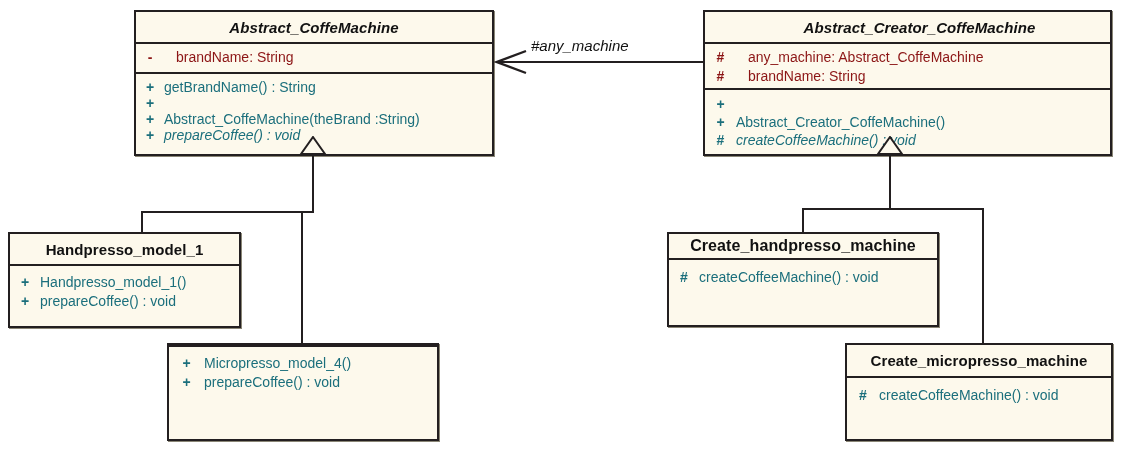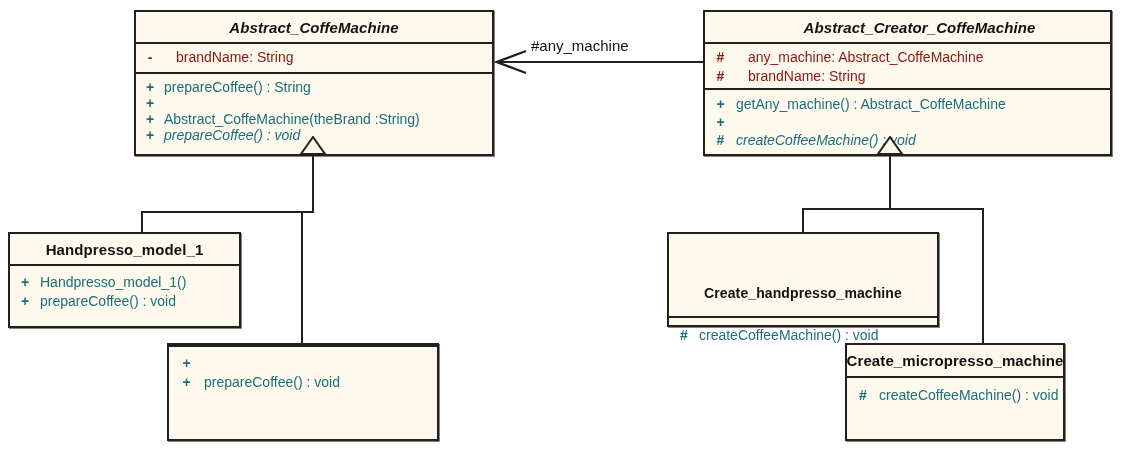--- a/index.html
+++ b/index.html
@@ -51,20 +51,21 @@
 
   
   .ln{position:absolute;background:#231f20;}
   .ln.h{height:2px;}
   .ln.v{width:2px;}
   .tri-wrap{position:absolute;}
   .assoc-label{
     position:absolute;
     color:#111111;
     white-space:nowrap;
+    font-style:italic;
   }
   .arrowhead{position:absolute;}
 </style>
 </head>
 <body>
 
 <div id="canvas">
 
   <div class="uml-class" style="left:134px;top:10px;width:360px;height:146px;">
     <div class="uml-title abstract" style="height:30px;font-size:15px;">Abstract_CoffeMachine</div>
@@ -72,21 +73,21 @@
     <div class="uml-compartment" style="height:28px;padding-top:5px;">
       <div class="uml-row attr" style="font-size:14px;">
         <span class="vis" style="width:28px;">-</span>
         <span class="member">brandName:  String</span>
       </div>
     </div>
     <div class="uml-sep"></div>
     <div class="uml-compartment" style="padding-top:5px;">
       <div class="uml-row meth" style="font-size:14px;">
         <span class="vis" style="width:28px;">+</span>
-        <span class="member">prepareCoffee() : String</span>
+        <span class="member">getBrandName() : String</span>
       </div>
       <div class="uml-row meth" style="font-size:14px;">
         <span class="vis" style="width:28px;">+</span>
       </div>
       <div class="uml-row meth" style="font-size:14px;">
         <span class="vis" style="width:28px;">+</span>
         <span class="member">Abstract_CoffeMachine(theBrand :String)</span>
       </div>
       <div class="uml-row meth" style="font-size:14px;">
         <span class="vis" style="width:28px;">+</span>
@@ -105,24 +106,24 @@
       </div>
       <div class="uml-row attr" style="font-size:14px;line-height:19px;">
         <span class="vis" style="width:31px;">#</span>
         <span class="member">brandName:  String</span>
       </div>
     </div>
     <div class="uml-sep"></div>
     <div class="uml-compartment" style="padding-top:5px;">
       <div class="uml-row meth" style="font-size:14px;line-height:18px;">
         <span class="vis" style="width:31px;">+</span>
-        <span class="member">getAny_machine() : Abstract_CoffeMachine</span>
       </div>
       <div class="uml-row meth" style="font-size:14px;line-height:18px;">
         <span class="vis" style="width:31px;">+</span>
+        <span class="member">Abstract_Creator_CoffeMachine()</span>
       </div>
       <div class="uml-row meth" style="font-size:14px;line-height:18px;">
         <span class="vis" style="width:31px;">#</span>
         <span class="member italic">createCoffeeMachine() : void</span>
       </div>
     </div>
   </div>
 
   <div class="uml-class" style="left:8px;top:232px;width:233px;height:96px;">
     <div class="uml-title" style="height:30px;font-size:15px;">Handpresso_model_1</div>
@@ -137,40 +138,41 @@
         <span class="member">prepareCoffee() : void</span>
       </div>
     </div>
   </div>
 
   <div class="uml-class" style="left:167px;top:343px;width:272px;height:98px;">
     <div class="uml-sep"></div>
     <div class="uml-compartment" style="padding-top:7px;">
       <div class="uml-row meth" style="font-size:14px;line-height:19px;">
         <span class="vis" style="width:35px;">+</span>
+        <span class="member">Micropresso_model_4()</span>
       </div>
       <div class="uml-row meth" style="font-size:14px;line-height:19px;">
         <span class="vis" style="width:35px;">+</span>
         <span class="member">prepareCoffee() : void</span>
       </div>
     </div>
   </div>
 
   <div class="uml-class" style="left:667px;top:232px;width:272px;height:95px;">
-    <div class="uml-title" style="height:46px;font-size:14px;margin-top:36px;">Create_handpresso_machine</div>
+    <div class="uml-title" style="height:24px;font-size:16px;">Create_handpresso_machine</div>
     <div class="uml-sep"></div>
     <div class="uml-compartment" style="padding-top:8px;">
       <div class="uml-row meth" style="font-size:14px;line-height:19px;">
         <span class="vis" style="width:30px;">#</span>
         <span class="member">createCoffeeMachine() : void</span>
       </div>
     </div>
   </div>
 
-  <div class="uml-class" style="left:845px;top:343px;width:220px;height:98px;">
+  <div class="uml-class" style="left:845px;top:343px;width:268px;height:98px;">
     <div class="uml-title" style="height:31px;font-size:15px;">Create_micropresso_machine</div>
     <div class="uml-sep"></div>
     <div class="uml-compartment" style="padding-top:8px;">
       <div class="uml-row meth" style="font-size:14px;line-height:19px;">
         <span class="vis" style="width:32px;">#</span>
         <span class="member">createCoffeeMachine() : void</span>
       </div>
     </div>
   </div>
 

